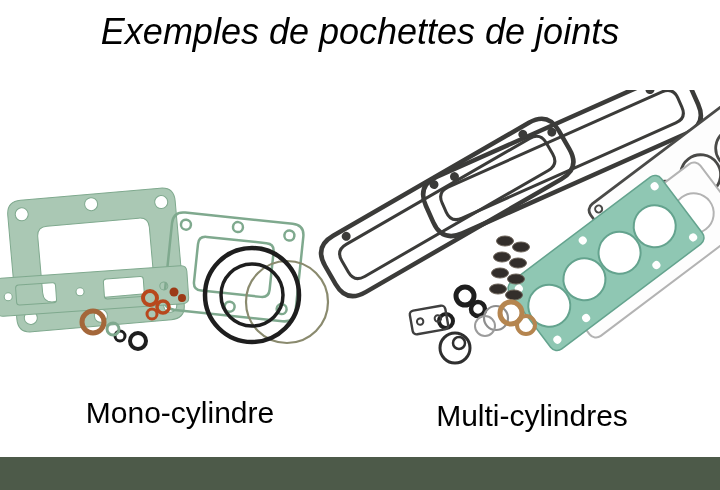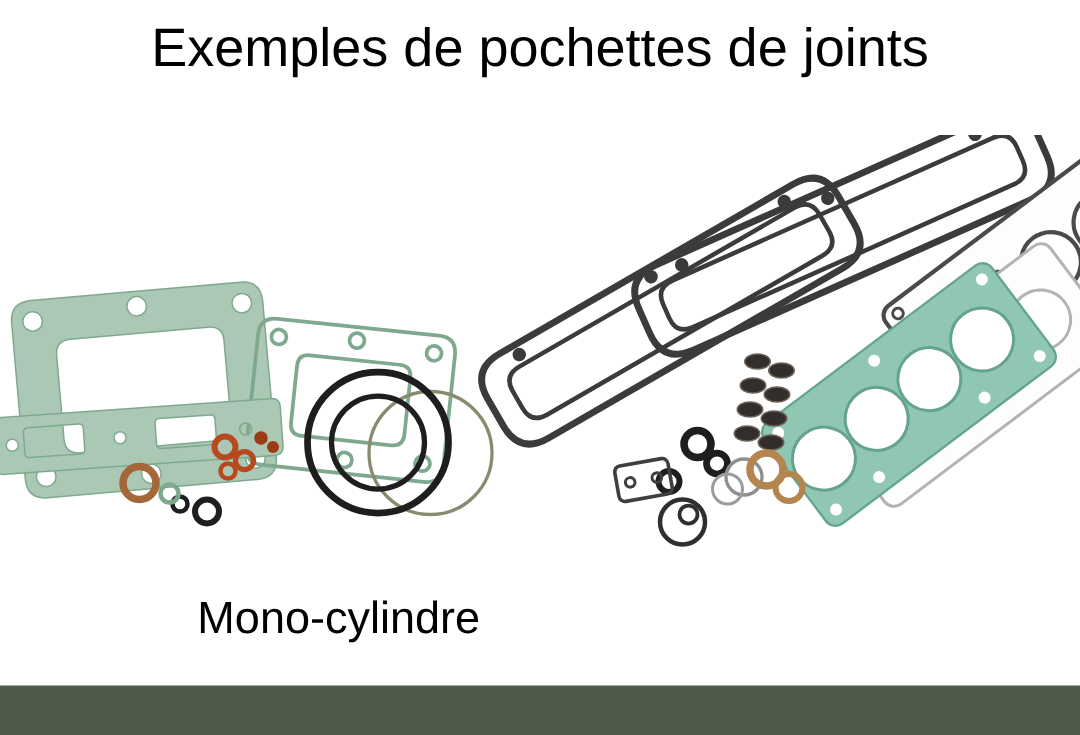--- a/index.html
+++ b/index.html
@@ -16,24 +16,24 @@
     --black-ring:#1e1e1e;
   }
   html,body{margin:0;padding:0;}
   .page{
     position:relative;width:720px;height:490px;overflow:hidden;
     background:var(--background);color:var(--text);
     font-family:"Liberation Sans", sans-serif;
   }
   .title{
     position:absolute;top:10px;left:0;width:100%;
-    text-align:center;font-size:36px;line-height:1.22;font-weight:400;
+    text-align:center;font-size:36px;line-height:1.22;font-weight:400;font-style:italic;
   }
   .figure-label{
-    position:absolute;font-size:30px;text-align:right;white-space:nowrap;
+    position:absolute;font-size:30px;text-align:center;white-space:nowrap;
   }
   .figure-label.left{top:396px;left:40px;width:280px;}
   .figure-label.right{top:399px;left:392px;width:280px;}
   .footer{
     position:absolute;left:0;bottom:0;width:100%;height:33px;
     background:var(--footer-bar);
   }
   .illus{position:absolute;}
   .illus.left{left:0;top:180px;}
   .illus.right{left:315px;top:90px;}
@@ -206,15 +206,16 @@
       <circle fill="none" cx="123" cy="230" r="3.2" stroke="#3f3f3f" stroke-width="2"></circle>
     </g>
 
     <g>
       <circle fill="none" cx="140" cy="258" r="15" stroke="#2f2f2f" stroke-width="3"></circle>
       <circle fill="none" cx="144" cy="253" r="6" stroke="#2f2f2f" stroke-width="2.5"></circle>
     </g>
   </svg>
 
   <div class="figure-label left">Mono-cylindre</div>
+  <div class="figure-label right">Multi-cylindres</div>
 
   <div class="footer"></div>
 </div>
 
 </body></html>

